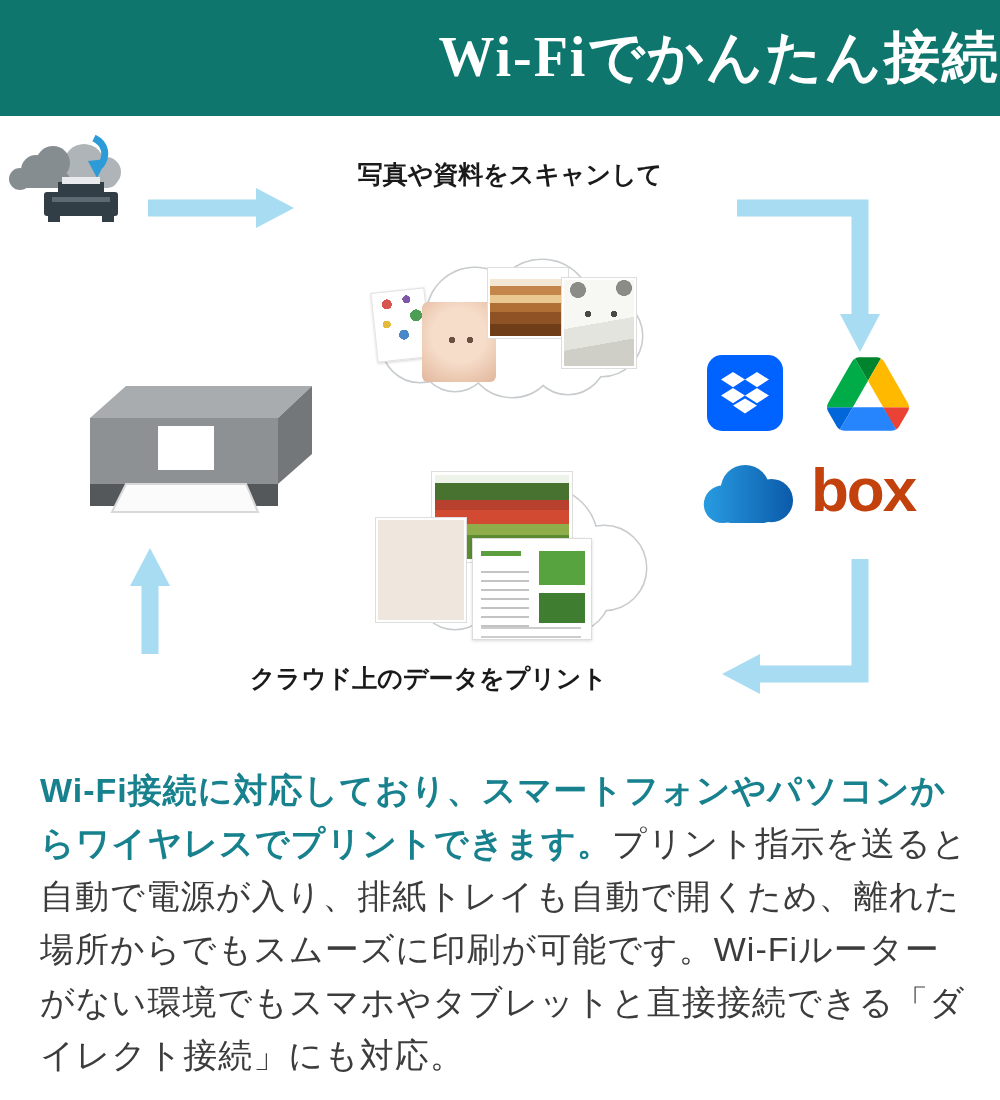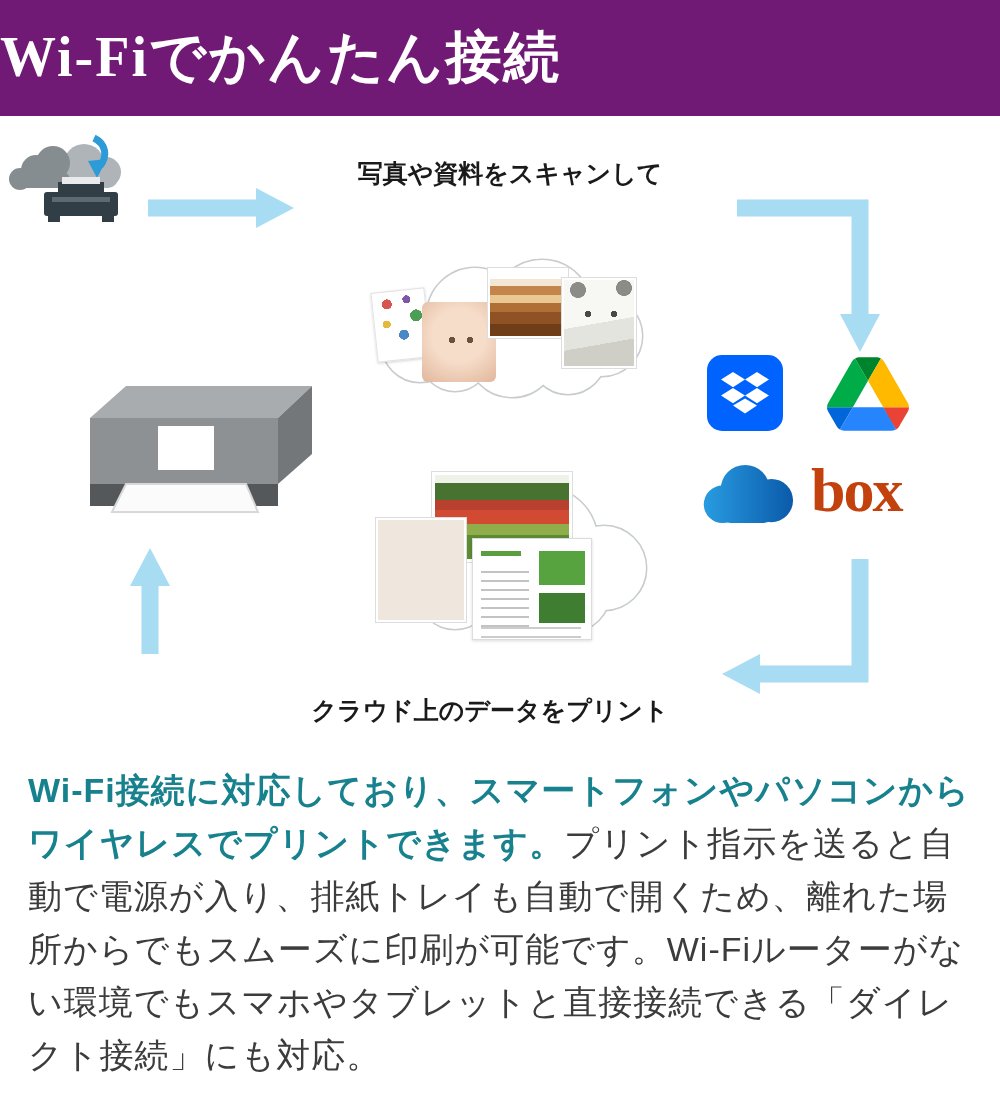--- a/index.html
+++ b/index.html
@@ -5,40 +5,40 @@
   * { margin:0; padding:0; box-sizing:border-box; }
   html,body { background:#ffffff; }
   .page {
     position:relative; width:1000px; height:1100px; margin:0 auto;
     background:#ffffff; overflow:hidden;
     font-family:"Liberation Sans", sans-serif;
   }
 
   
   .banner {
-    height:116px; background:#701a75;
-    display:flex; align-items:center; justify-content:flex-start;
+    height:116px; background:#0f766e;
+    display:flex; align-items:center; justify-content:flex-end;
   }
   .banner h1 {
     color:#ffffff; font-size:56px; font-weight:700; letter-spacing:2px;
     font-family:"Liberation Serif","Liberation Sans",serif;
   }
 
   
-  .diagram { position:relative; height:624px;font-family:Liberation Serif, serif; }
+  .diagram { position:relative; height:624px; }
   .arrows { position:absolute; left:0; top:0; width:1000px; height:624px; }
 
   .scan-caption {
     position:absolute; left:290px; top:40px; width:440px;
     text-align:center; font-size:25px; font-weight:700; color:#1a1a1a;
     line-height:36px;
   }
   .print-caption {
-    position:absolute; left:250px; top:578px; width:480px;
-    text-align:center; font-size:25px; font-weight:700; color:#1a1a1a;
+    position:absolute; left:250px; top:546px; width:480px;
+    text-align:left; font-size:25px; font-weight:700; color:#1a1a1a;
   }
 
   .upload-icon { position:absolute; left:6px; top:18px; width:135px; height:95px; }
 
   .printer-art { position:absolute; left:50px; top:250px; width:275px; height:150px; }
 
   
   .photo-cloud { position:absolute; }
   .photo-cloud svg { position:absolute; left:0; top:0; width:100%; height:100%; }
   .cloud-top { left:360px; top:128px; width:300px; height:168px; }
@@ -122,21 +122,21 @@
   .svc-onedrive { left:2px; top:112px; width:100px; height:62px; }
   .svc-onedrive svg { width:100px; height:62px; }
   .svc-box {
     left:116px; top:106px; width:110px;
     font-size:62px; font-weight:700; color:#c2410c; letter-spacing:-2px;
     line-height:66px;
   }
 
   
   .description {
-    padding:24px 28px 0 28px;
+    padding:24px 28px 0 40px;
   }
   .description p {
     font-size:34px; line-height:53px; letter-spacing:1px; color:#3c3c3c;
     text-align:left; word-break:break-all;
   }
   .description .hl { color:#17818e; font-weight:700; }
 </style>
 </head>
 <body>
 

